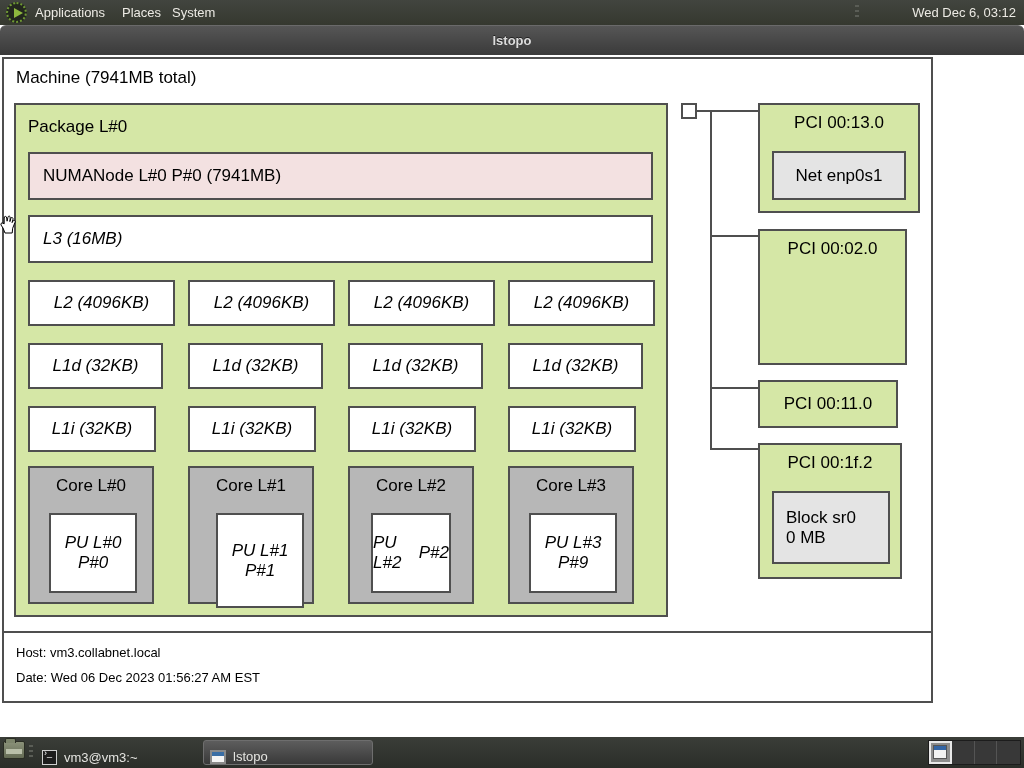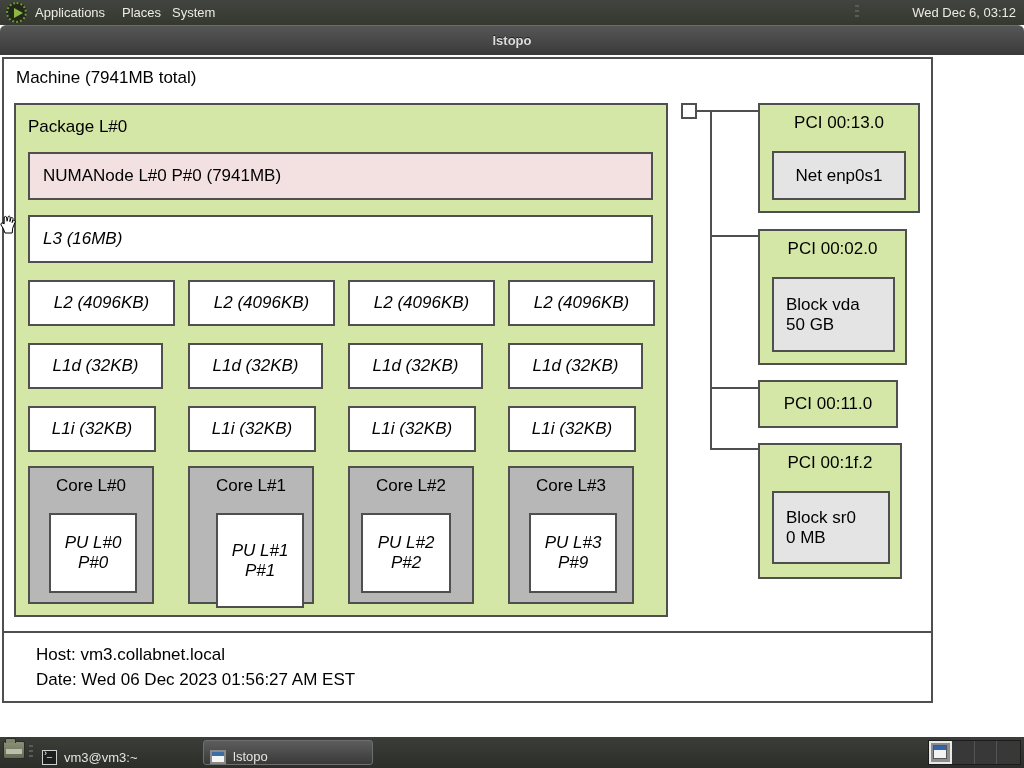--- a/index.html
+++ b/index.html
@@ -32,21 +32,21 @@
   .white { background:#ffffff;font-style:italic; }
   .green { background:#d5e7a6; }
   .pink  { background:#f3e1e1; }
   .coregray { background:#b7b7b7; }
   .osdev { background:#e4e4e4; }
   .center { display:flex; align-items:center; justify-content:center; }
   .vcenter-left { display:flex; align-items:center; padding-left:13px;text-align:right; }
   .blabel { position:absolute; left:0; right:0; top:8px; text-align:center; }
   .toplab { position:absolute; }
   .line { position:absolute; background:#4f4f4f; }
-  .legend-line { position:absolute; left:16px; font-size:17px; color:#000;margin-left:20px; }
+  .legend-line { position:absolute; left:16px; font-size:13px; color:#000; }
 
   
   .bottom-panel { position:absolute; left:0; top:737px; width:1024px; height:31px;
     background:linear-gradient(#3a3d38,#2b2e29); z-index:30; }
   .folder-icon { position:absolute; left:3px; top:4px; width:22px; height:18px;
     background:linear-gradient(#8a9179,#656c55); border:1px solid #2a2d24; border-radius:2px; }
   .folder-icon:before { content:""; position:absolute; left:1px; top:-4px; width:9px; height:4px;
     background:#7d856c; border:1px solid #2a2d24; border-bottom:none; border-radius:2px 2px 0 0; }
   .folder-icon .band { position:absolute; left:2px; top:7px; width:16px; height:5px; background:#b9bfa9; }
   .task { position:absolute; top:3px; height:25px; border-radius:3px; display:flex; align-items:flex-end;
@@ -130,21 +130,21 @@
 </div>
 <div class="tbox coregray" style="left:188px;top:466px;width:126px;height:138px">
   <div class="blabel">Core L#1</div>
   <div class="tbox white center" style="left:26px;top:45px;width:88px;height:95px;flex-direction:column">
     <div>PU L#1</div>
     <div>P#1</div>
   </div>
 </div>
 <div class="tbox coregray" style="left:348px;top:466px;width:126px;height:138px">
   <div class="blabel">Core L#2</div>
-  <div class="tbox white center" style="left:11px;top:45px;width:90px;height:80px;flex-direction:column">
+  <div class="tbox white center" style="left:21px;top:45px;width:80px;height:80px;flex-direction:row">
     <div>PU L#2</div>
     <div>P#2</div>
   </div>
 </div>
 <div class="tbox coregray" style="left:508px;top:466px;width:126px;height:138px">
   <div class="blabel">Core L#3</div>
   <div class="tbox white center" style="left:19px;top:45px;width:88px;height:80px;flex-direction:column">
     <div>PU L#3</div>
     <div>P#9</div>
   </div>
@@ -157,24 +157,20 @@
 <div class="line" style="left:710px;top:387px;width:48px;height:2px"></div>
 <div class="line" style="left:710px;top:448px;width:48px;height:2px"></div>
 
 <div class="tbox green" style="left:758px;top:103px;width:162px;height:110px">
   <div class="blabel">PCI 00:13.0</div>
   <div class="tbox osdev center" style="left:12px;top:46px;width:134px;height:49px">Net enp0s1</div>
 </div>
 
 <div class="tbox green" style="left:758px;top:229px;width:149px;height:136px">
   <div class="blabel">PCI 00:02.0</div>
-  <div class="tbox osdev" style="left:12px;top:46px;width:123px;height:75px;display:flex;flex-direction:column;justify-content:center;padding-left:12px">
-    <div>Block vda</div>
-    <div>50 GB</div>
-  </div>
 </div>
 
 <div class="tbox green center" style="left:758px;top:380px;width:140px;height:48px">PCI 00:11.0</div>
 
 <div class="tbox green" style="left:758px;top:443px;width:144px;height:136px">
   <div class="blabel">PCI 00:1f.2</div>
   <div class="tbox osdev" style="left:12px;top:46px;width:118px;height:73px;display:flex;flex-direction:column;justify-content:center;padding-left:12px">
     <div>Block sr0</div>
     <div>0 MB</div>
   </div>

